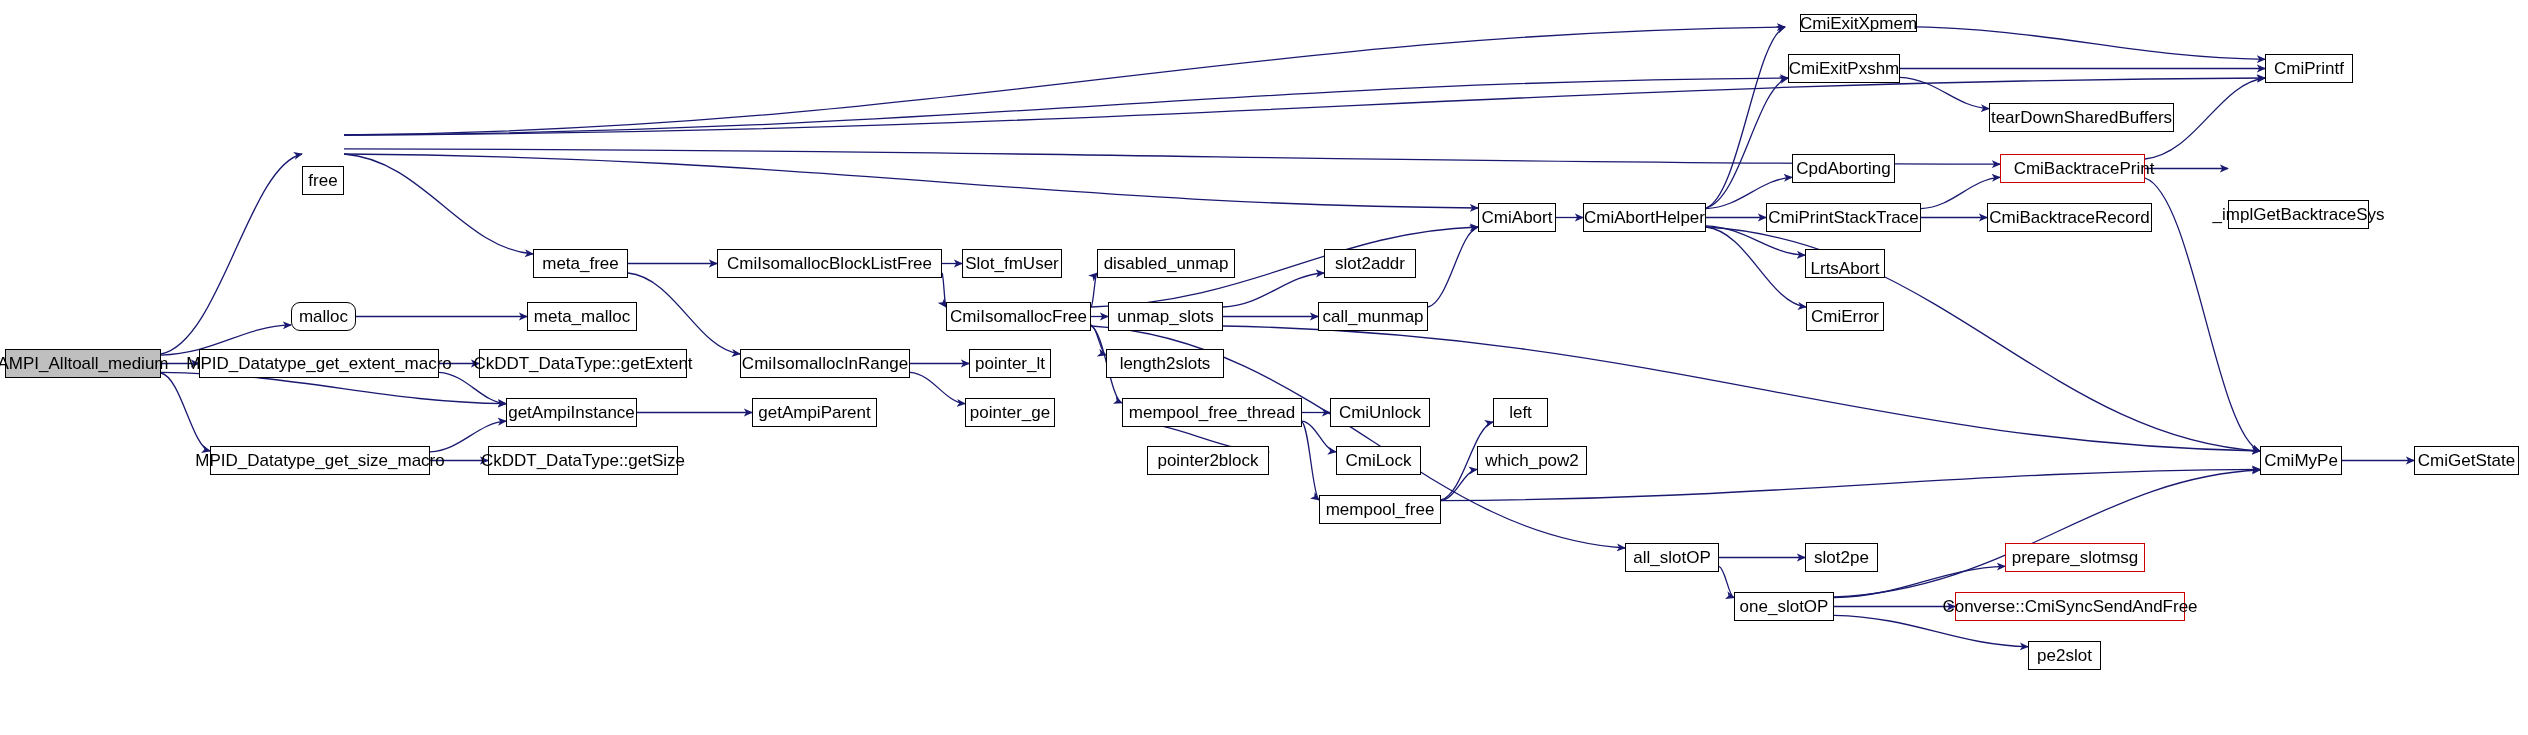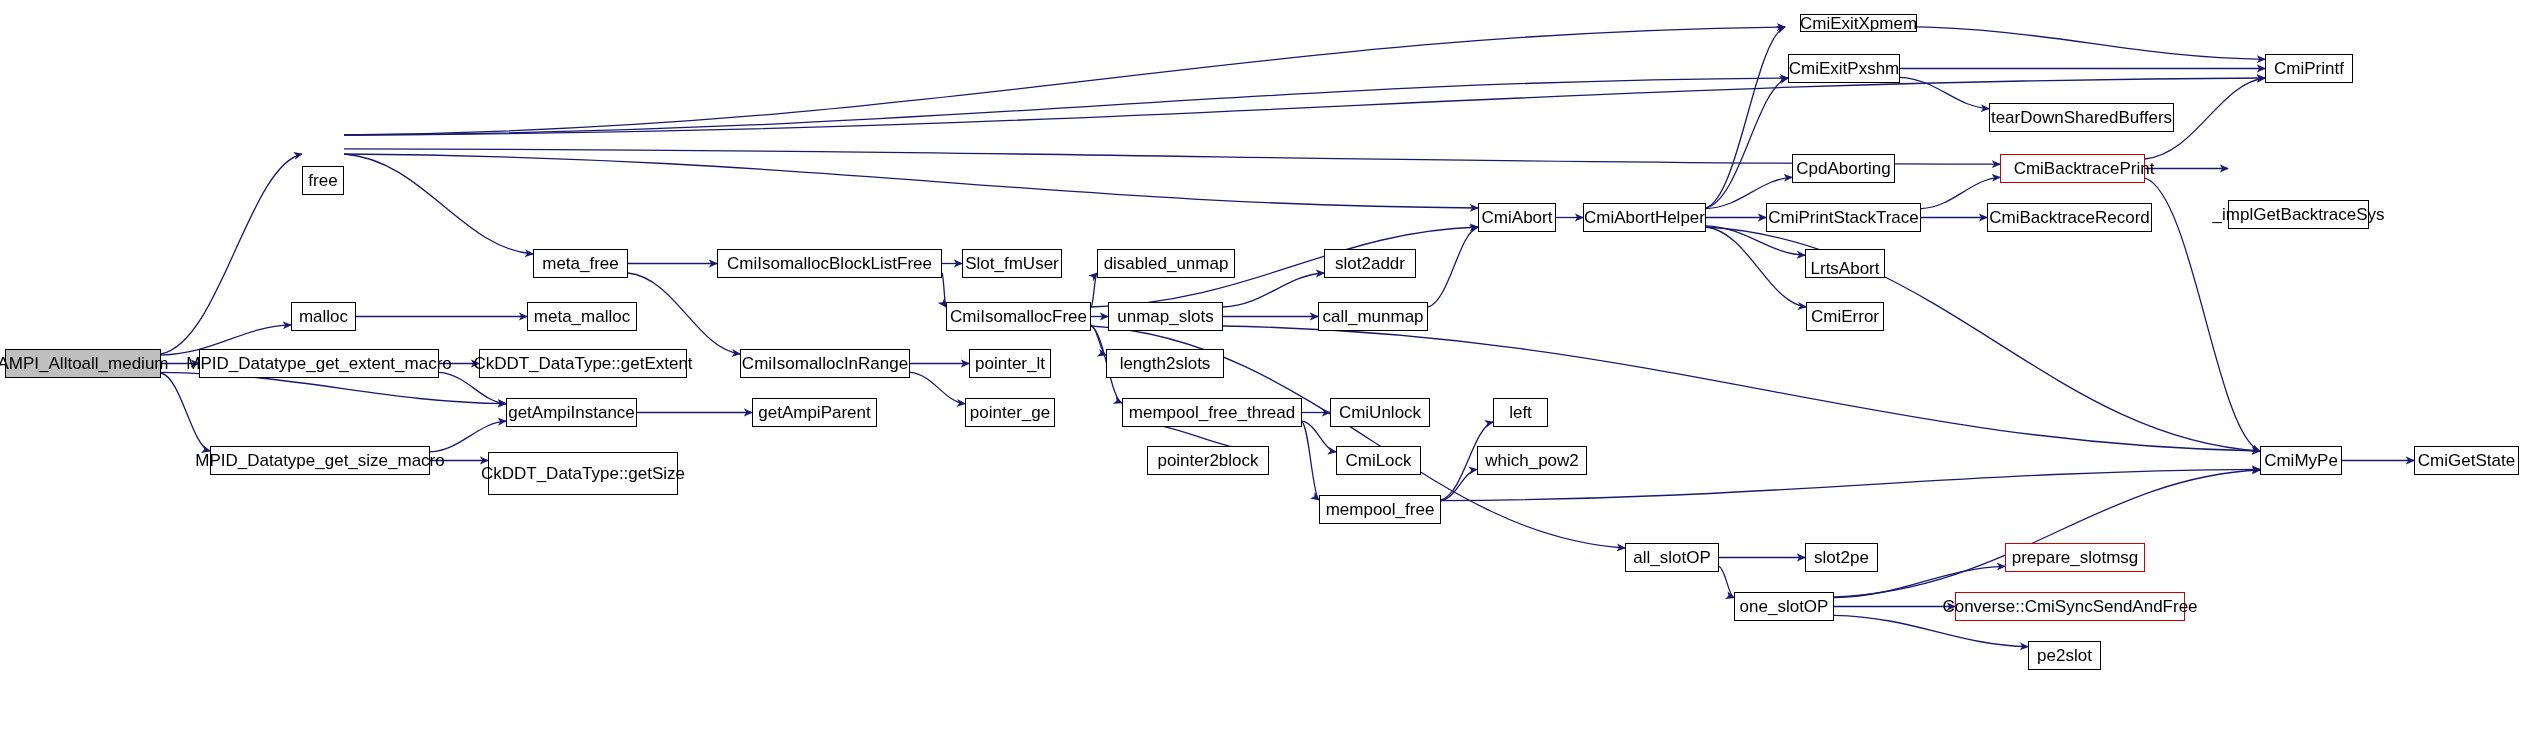--- a/index.html
+++ b/index.html
@@ -108,42 +108,42 @@
         <path d="M 2342 460.5 L 2414 460.5" fill="none" stroke="#191970" stroke-width="1.3" marker-end="url(#arrow)"></path>
       </g>
   </svg>
   <div id="nodes">
       <div class="node gray" style="left: 5px; top: 349px; width: 156px; height: 29px;">
         <span>AMPI_Alltoall_medium</span>
       </div>
       <div class="node" style="left: 302px; top: 130px; width: 42px; height: 29px; margin-top: 36px;">
         <span>free</span>
       </div>
-      <div class="node" style="left: 291px; top: 302px; width: 65px; height: 29px;">
+      <div class="node" style="left: 291px; top: 302px; width: 65px; height: 29px; border-radius: 9px;">
         <span>malloc</span>
       </div>
       <div class="node" style="left: 199px; top: 349px; width: 240px; height: 29px;">
         <span>MPID_Datatype_get_extent_macro</span>
       </div>
       <div class="node" style="left: 210px; top: 446px; width: 220px; height: 29px;">
         <span>MPID_Datatype_get_size_macro</span>
       </div>
       <div class="node" style="left: 533px; top: 249px; width: 95px; height: 29px;">
         <span>meta_free</span>
       </div>
       <div class="node" style="left: 527px; top: 302px; width: 110px; height: 29px;">
         <span>meta_malloc</span>
       </div>
       <div class="node" style="left: 479px; top: 349px; width: 208px; height: 29px;">
         <span>CkDDT_DataType::getExtent</span>
       </div>
       <div class="node" style="left: 506px; top: 398px; width: 131px; height: 29px;">
         <span>getAmpiInstance</span>
       </div>
-      <div class="node" style="left: 488px; top: 446px; width: 190px; height: 43px; margin-top: 6px;">
+      <div class="node" style="left: 488px; top: 446px; width: 190px; height: 29px;">
         <span>CkDDT_DataType::getSize</span>
       </div>
       <div class="node" style="left: 717px; top: 249px; width: 225px; height: 29px;">
         <span>CmiIsomallocBlockListFree</span>
       </div>
       <div class="node" style="left: 740px; top: 349px; width: 170px; height: 29px;">
         <span>CmiIsomallocInRange</span>
       </div>
       <div class="node" style="left: 752px; top: 398px; width: 125px; height: 29px;">
         <span>getAmpiParent</span>

